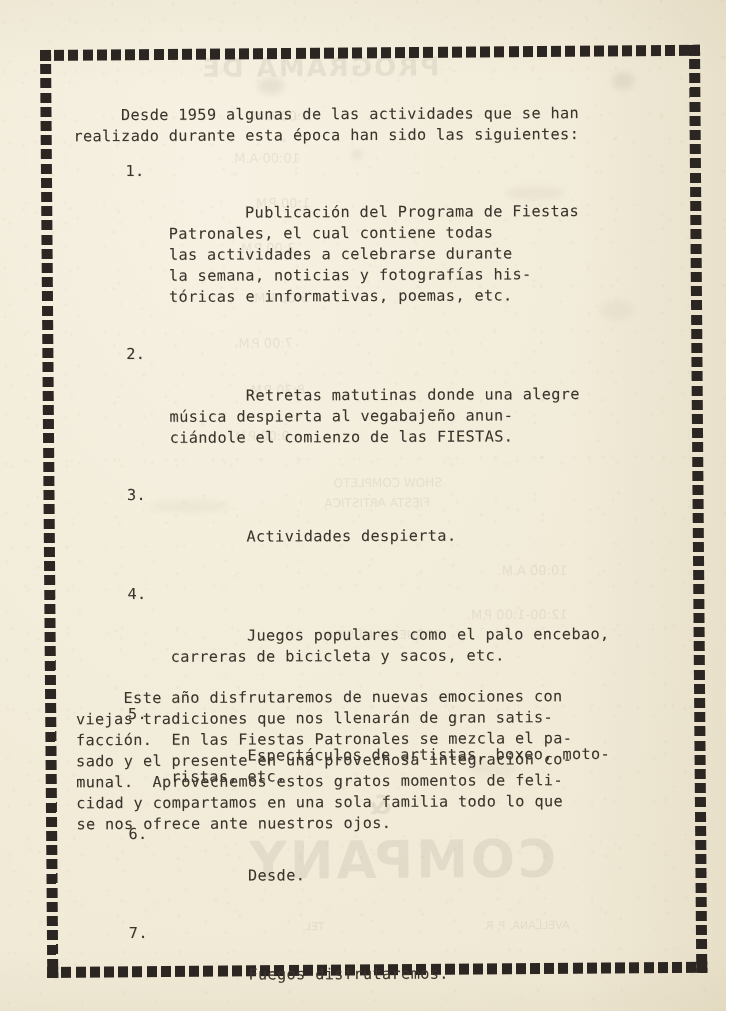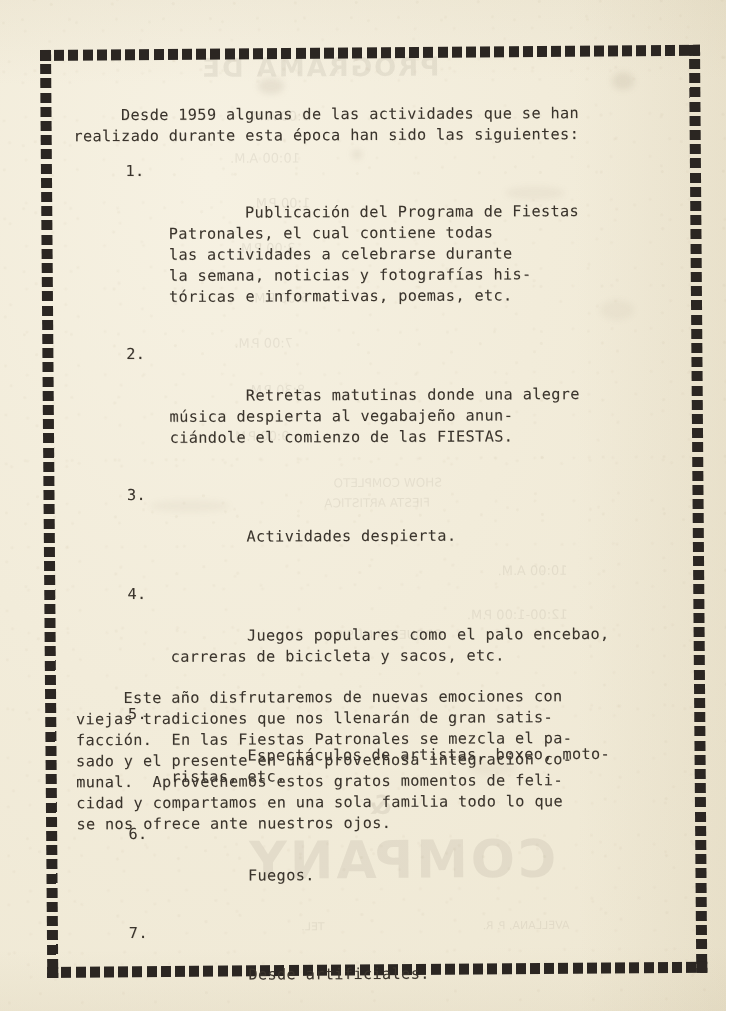--- a/index.html
+++ b/index.html
@@ -303,25 +303,25 @@
         <span class="txt">Juegos populares como el palo encebao,
 carreras de bicicleta y sacos, etc.</span>
       </li>
       <li class="item">
         <span class="num">5.</span>
         <span class="txt">Espectáculos de artistas, boxeo, moto-
 ristas, etc.</span>
       </li>
       <li class="item">
         <span class="num">6.</span>
-        <span class="txt">Fuegos.</span>
+        <span class="txt">Desde.</span>
       </li>
       <li class="item">
         <span class="num">7.</span>
-        <span class="txt">Desde artificiales.</span>
+        <span class="txt">Fuegos disfrutaremos.</span>
       </li>
       <li class="item">
         <span class="num">8.</span>
         
       </li>
 
     </ol>
 
     <div class="closing">     Este año disfrutaremos de nuevas emociones con
 viejas tradiciones que nos llenarán de gran satis-

